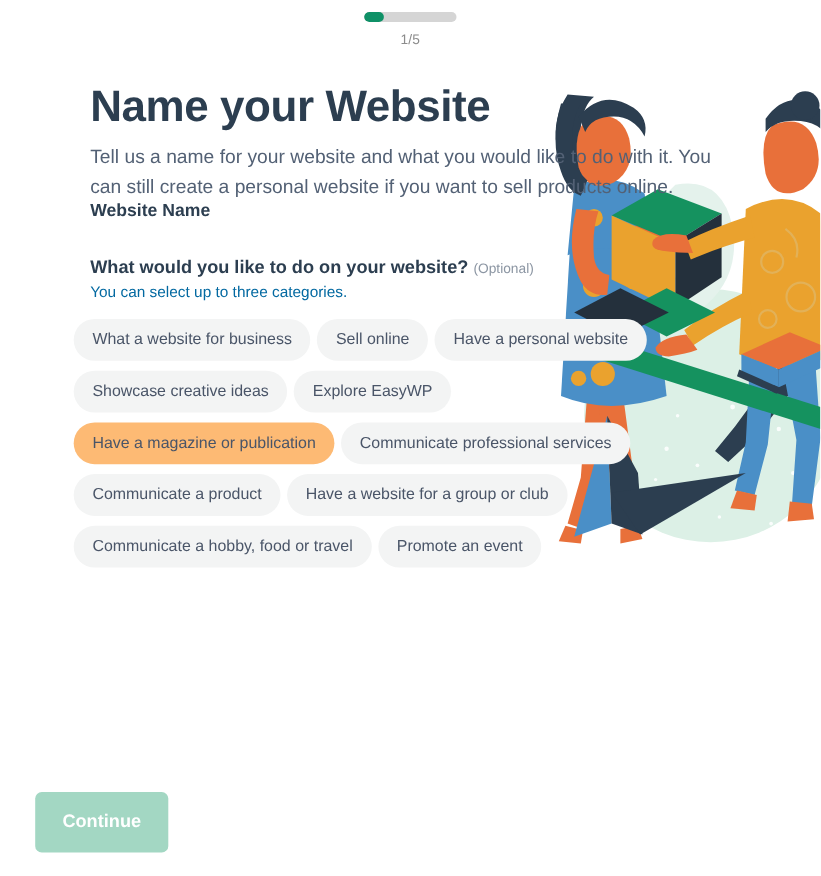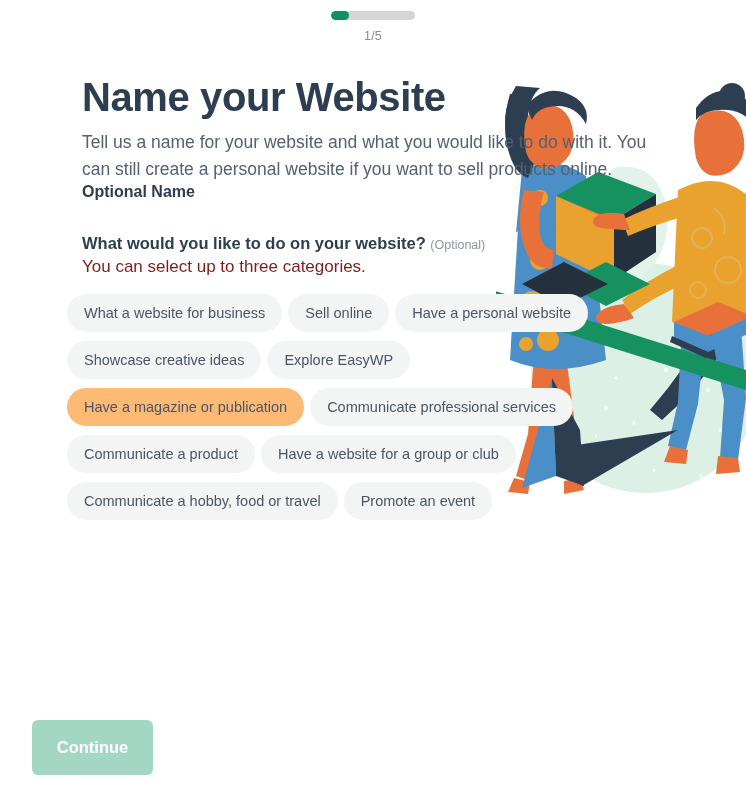--- a/index.html
+++ b/index.html
@@ -125,22 +125,22 @@
     font-weight: 700;
     color: #2c3e50;
   }
   #categories-optional {
     font-size: 12.5px;
     font-weight: 400;
     color: #8c96a3;
   }
   #categories-hint {
     margin-top: 4px;
-    font-size: 17px;
-    color: #7f1d1d;
+    font-size: 14px;
+    color: #0369a1;
   }
 
   #chips {
     margin-top: 17px;
     margin-left: -15px;
     width: 560px;
     display: flex;
     flex-wrap: wrap;
     gap: 9px 6px;
   }
@@ -298,21 +298,21 @@
     </div>
     <span id="progress-label">1/5</span>
   </div>
 
   <div id="content">
 
     <h1 id="page-title" style="color: rgb(44, 62, 80);">Name your Website</h1>
 
     <p id="page-subtitle">Tell us a name for your website and what you would like to do with it. You can still create a personal website if you want to sell products online.</p>
 
-    <label id="field-label" for="website-name-input">Optional Name</label>
+    <label id="field-label" for="website-name-input">Website Name</label>
 
 
     <div id="categories-heading">
       <span>What would you like to do on your website?</span>
       <span id="categories-optional">(Optional)</span>
     </div>
 
     <div id="categories-hint">You can select up to three categories.</div>
 
     <div id="chips">

